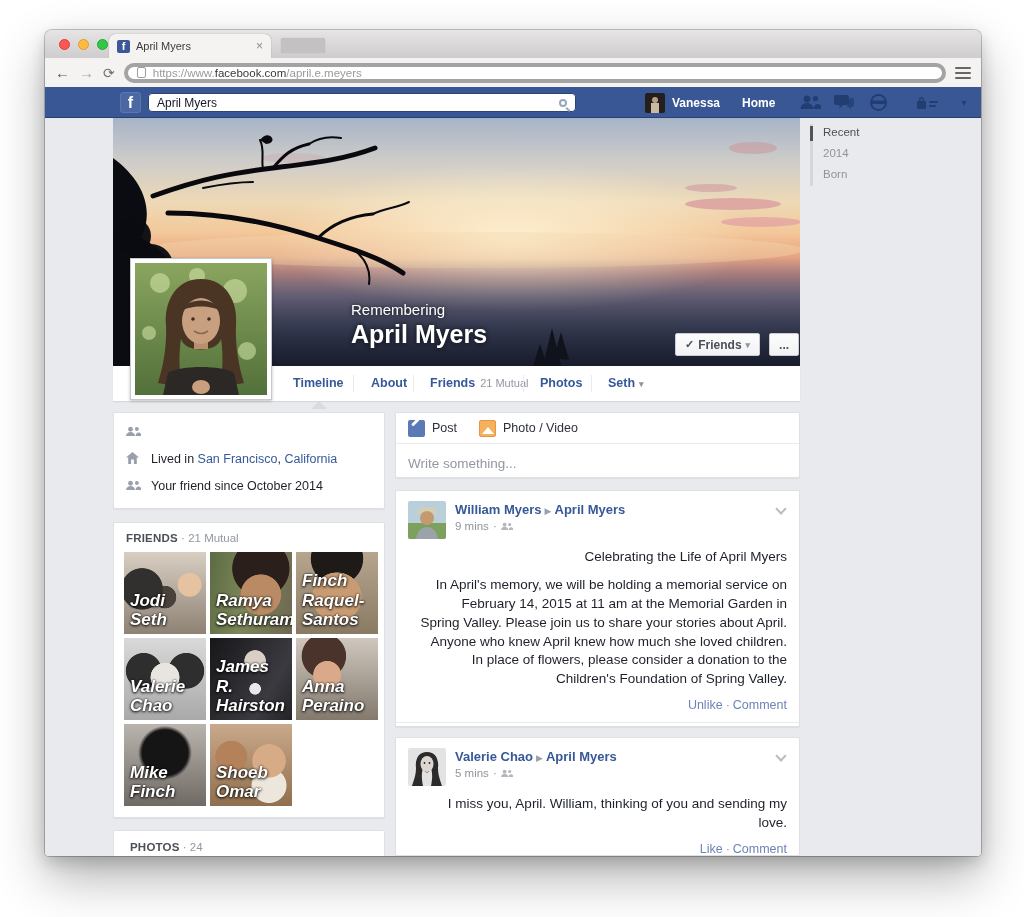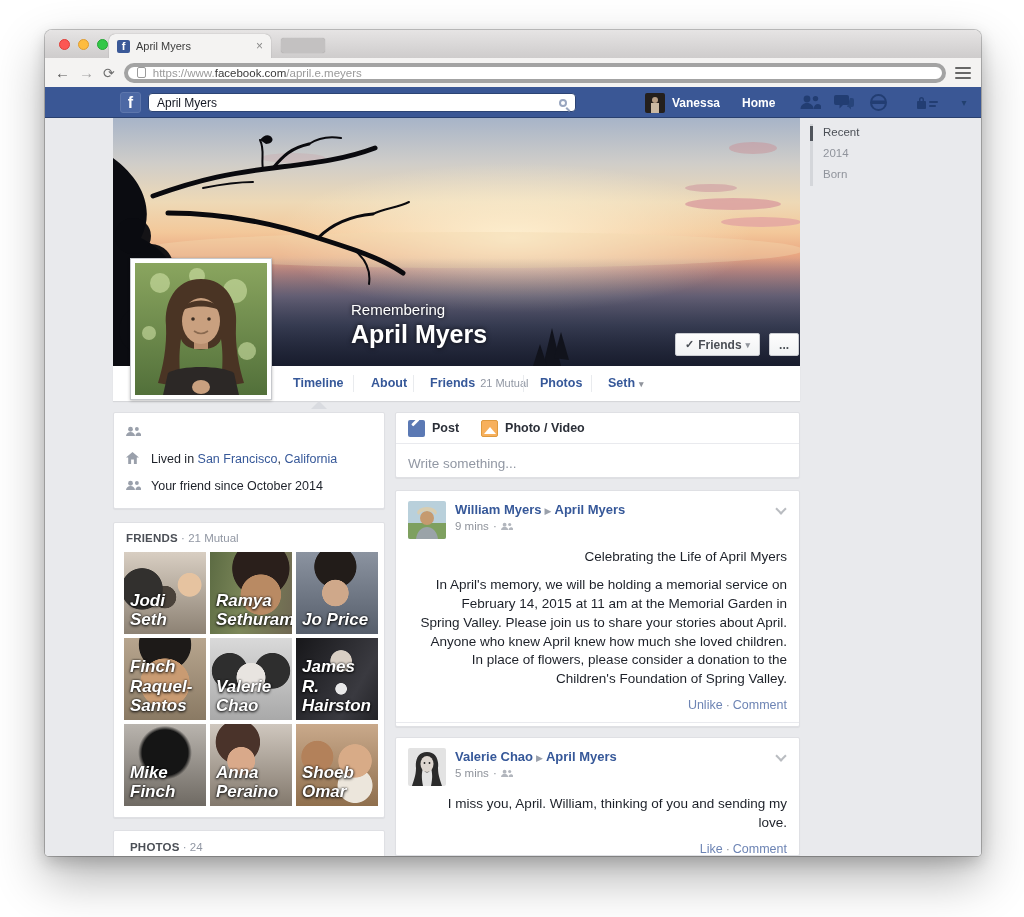--- a/index.html
+++ b/index.html
@@ -126,21 +126,21 @@
   
   .tnav { position:absolute; left:765px; top:4px; width:80px; }
   .tnav .track { position:absolute; left:0; top:2px; width:3px; height:62px; background:#d4d6da; }
   .tnav .tick { position:absolute; left:0; top:4px; width:3px; height:15px; background:#50555c; }
   .tnav .item { position:absolute; left:13px; font-size:11.5px; color:#90949c; }
   .tnav .item.active { color:#4b4f56; }
 
   
   .composer { left:350px; top:294px; width:405px; height:66px; }
   .ctabs { display:flex; align-items:center; height:31px; border-bottom:1px solid #e9eaee;
-    padding:0 12px; gap:22px; font-size:12.5px; font-weight:bold; color:#2b2f38; }
+    padding:0 12px; gap:22px; font-size:12.5px; font-weight:normal; color:#2b2f38; }
   .ctab { display:flex; align-items:center; gap:7px; position:relative; }
   .cnotch { position:absolute; left:22px; bottom:-1px; width:0; height:0; z-index:3;
     border-left:6px solid transparent; border-right:6px solid transparent; border-bottom:6px solid #fff; }
   .ic-post { width:17px; height:17px; background:#5b79b4; border-radius:2px; position:relative; }
   .ic-post::after { content:""; position:absolute; left:4px; top:4px; width:9px; height:2.5px;
     background:#fff; transform:rotate(-45deg); transform-origin:left center; border-radius:1px; }
   .ic-photo { width:17px; height:17px; background:#f7b05c; border:1px solid #de9a3f; border-radius:2px; position:relative; overflow:hidden; }
   .ic-photo::after { content:""; position:absolute; left:2px; bottom:2px; width:0; height:0;
     border-left:6px solid transparent; border-right:6px solid transparent; border-bottom:7px solid #fff; }
   .writesomething { padding:12px 12px; font-size:13.5px; color:#9197a3; }
@@ -407,37 +407,34 @@
 
     <div class="box friendsbox">
       <div class="boxhead"><b>FRIENDS</b> <span class="sep">·</span> <span class="cnt">21 Mutual</span></div>
       <div class="fgrid">
         <div class="ftile p1">
             <span class="fname">Jodi Seth</span>
           </div>
         <div class="ftile p2">
             <span class="fname">Ramya Sethuraman</span>
           </div>
-        <div class="ftile p3">
-            <span class="fname">Jo Price</span>
-          </div>
         <div class="ftile p4">
             <span class="fname">Finch Raquel-Santos</span>
           </div>
         <div class="ftile p5">
             <span class="fname">Valerie Chao</span>
           </div>
         <div class="ftile p6">
             <span class="fname">James R. Hairston</span>
           </div>
+        <div class="ftile p7">
+            <span class="fname">Anna Peraino</span>
+          </div>
         <div class="ftile p8">
             <span class="fname">Mike Finch</span>
-          </div>
-        <div class="ftile p7">
-            <span class="fname">Anna Peraino</span>
           </div>
         <div class="ftile p9">
             <span class="fname">Shoeb Omar</span>
           </div>
       </div>
     </div>
 
     <div class="box photosbox">
       <div class="boxhead"><b>PHOTOS</b> <span class="sep">·</span> <span class="cnt">24</span></div>
     </div>

